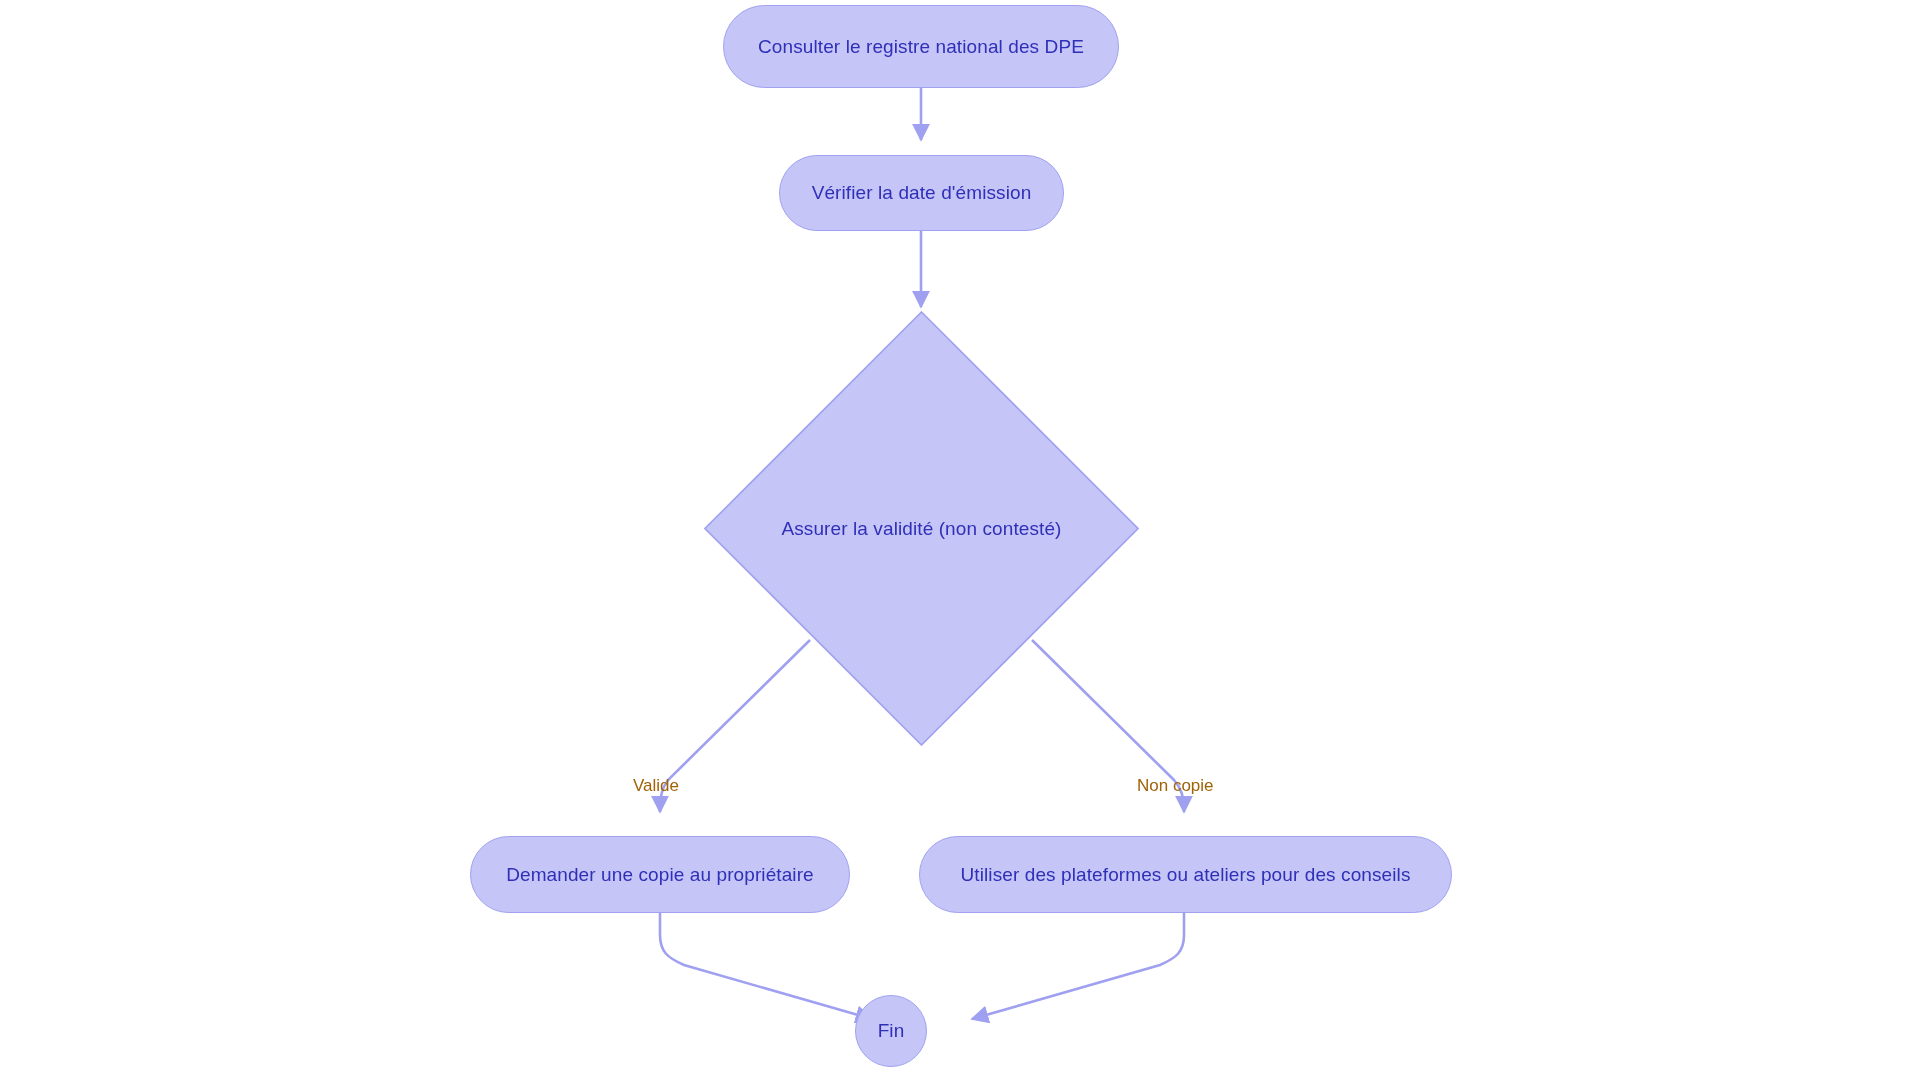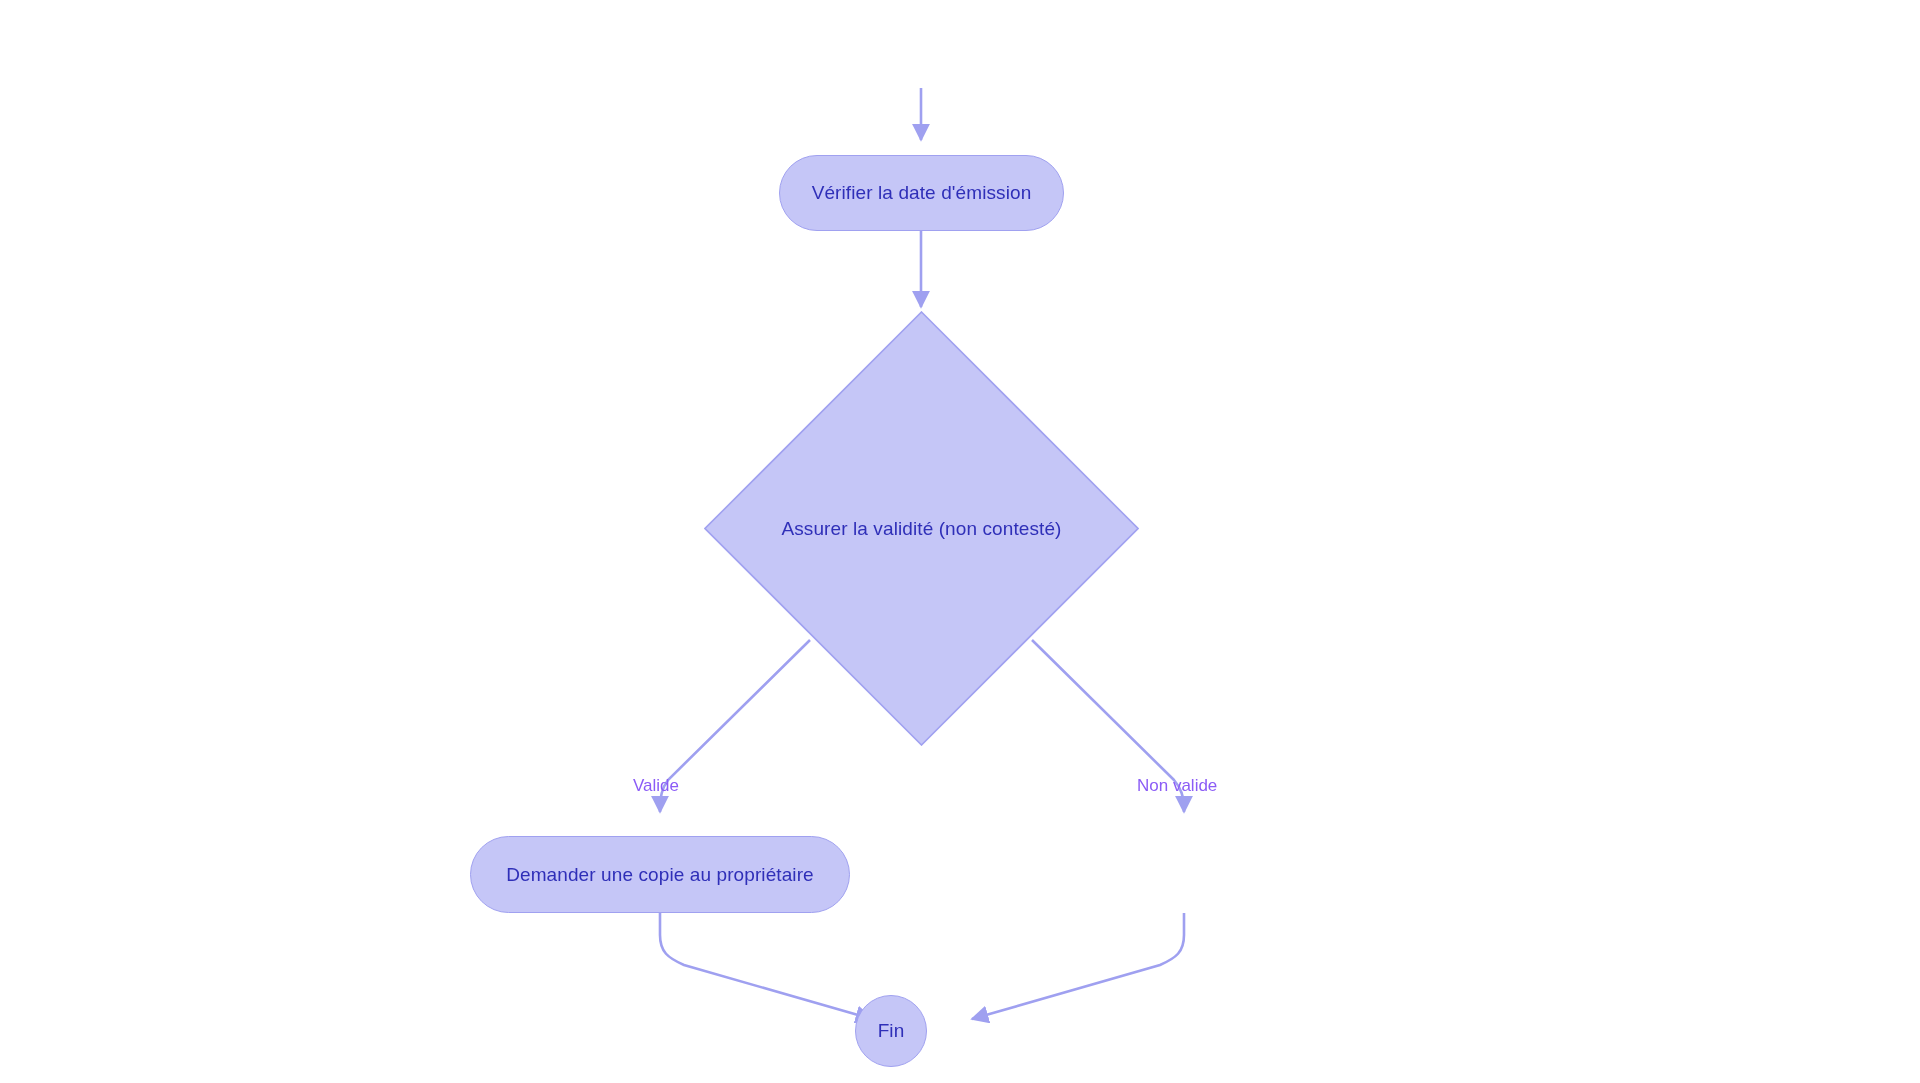--- a/index.html
+++ b/index.html
@@ -56,21 +56,21 @@
   }
   .diamond-label {
     position: relative;
     z-index: 2;
     color: #2f2fb8;
     font-size: 19px;
     white-space: nowrap;
   }
   .edge-label {
     position: absolute;
-    color: #8b5cf6;
+    color: #a16207;
     font-size: 17px;
     white-space: nowrap;
     z-index: 4;
   }
 </style>
 </head>
 <body>
 
 <div id="flow-canvas">
 
@@ -87,38 +87,44 @@
 
     <path d="M 810 640 L 668 780 C 662 788 660 796 660 812" fill="none" stroke="#9fa0f0" stroke-width="2.6" marker-end="url(#arrow)"></path>
 
     <path d="M 1032 640 L 1174 780 C 1181 788 1184 796 1184 812" fill="none" stroke="#9fa0f0" stroke-width="2.6" marker-end="url(#arrow)"></path>
 
     <path d="M 660 913 L 660 935 C 660 952 668 958 684 965 L 872 1019" fill="none" stroke="#9fa0f0" stroke-width="2.6" marker-end="url(#arrow)"></path>
 
     <path d="M 1184 913 L 1184 935 C 1184 952 1176 958 1160 965 L 972 1019" fill="none" stroke="#9fa0f0" stroke-width="2.6" marker-end="url(#arrow)"></path>
   </svg>
 
+  <div class="node node-pill" style="left:723px; top:5px; width:396px; height:83px;">
+    <span>Consulter le registre national des DPE</span>
+  </div>
 
   <div class="node node-diamond" style="left:704px; top:311px; width:435px; height:435px;">
     <svg class="diamond-shape" viewBox="0 0 435 435" xmlns="http://www.w3.org/2000/svg">
       <polygon points="217.5,1 434,217.5 217.5,434 1,217.5" fill="#c5c6f7" stroke="#a0a1f0" stroke-width="1.6"></polygon>
     </svg>
     <span class="diamond-label">Assurer la validité (non contesté)</span>
   </div>
 
   <div class="node node-pill" style="left:779px; top:155px; width:285px; height:76px;">
     <span>Vérifier la date d'émission</span>
   </div>
 
   <div class="edge-label" style="left:633px; top:776px;">Valide</div>
 
-  <div class="edge-label" style="left:1137px; top:776px;">Non valide</div>
+  <div class="edge-label" style="left:1137px; top:776px;">Non copie</div>
 
   <div class="node node-pill" style="left:470px; top:836px; width:380px; height:77px;text-align:center;">
     <span>Demander une copie au propriétaire</span>
   </div>
 
+  <div class="node node-pill" style="left:919px; top:836px; width:533px; height:77px;">
+    <span>Utiliser des plateformes ou ateliers pour des conseils</span>
+  </div>
 
   <div class="node node-circle" style="left:855px; top:995px; width:72px; height:72px;">
     <span>Fin</span>
   </div>
 
 </div>
 
 </body></html>

